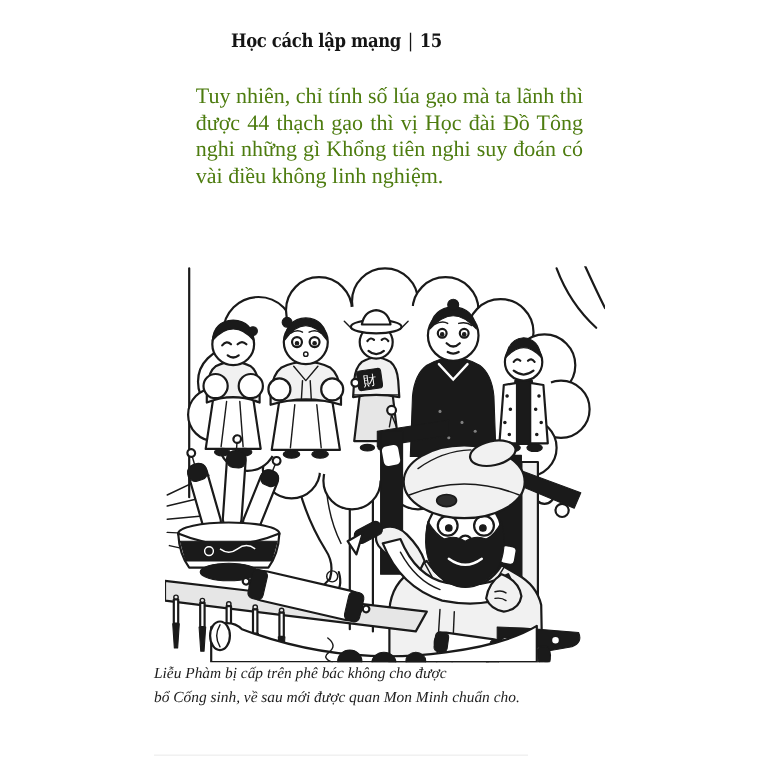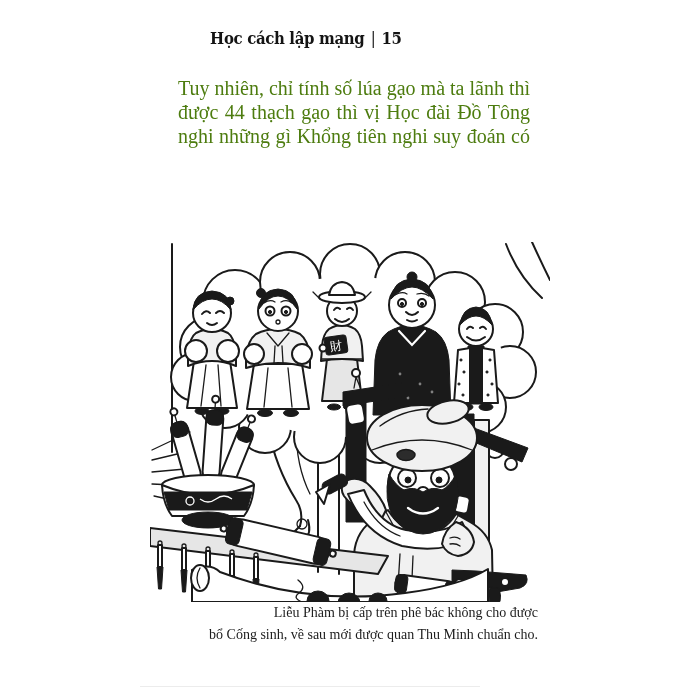--- a/index.html
+++ b/index.html
@@ -11,22 +11,22 @@
        transform:scaleX(0.88);transform-origin:100% 50%;letter-spacing:-0.4px;color:#141414;}
   .hdr .sep{padding:0 7px;font-weight:normal;}
   
   .article{position:absolute;left:178px;top:76px;width:352px;font-size:20px;line-height:24px;color:#4d7c0f;}
   .article .line{text-align:justify;text-align-last:justify;white-space:normal;height:24px;overflow:hidden;}
   .article .line.last{text-align:left;text-align-last:left;}
   
   .figure{position:absolute;left:150px;top:242px;width:400px;height:360px;}
   .figure svg{display:block;width:400px;height:360px;}
   
-  .caption{position:absolute;left:140px;top:602px;width:398px;text-align:right;
-           font-size:14px;line-height:22px;color:#1c1c1c;}
+  .caption{position:absolute;left:140px;top:602px;width:398px;text-align:left;
+           font-style:italic;font-size:14px;line-height:22px;color:#1c1c1c;}
   
   .scanline{position:absolute;left:140px;top:686px;width:340px;height:1px;background:#ececec;}
   
   .s{stroke:#1a1a1a;stroke-width:2;fill:none;stroke-linecap:round;stroke-linejoin:round;}
   .thin{stroke-width:1.3;}
   .sw{fill:#ffffff;stroke:#1a1a1a;stroke-width:2;stroke-linejoin:round;}
   .sg{fill:#f1f1f1;stroke:#1a1a1a;stroke-width:2;stroke-linejoin:round;}
   .sg2{fill:#e6e6e6;stroke:#1a1a1a;stroke-width:2;stroke-linejoin:round;}
   .bk{fill:#1a1a1a;stroke:#1a1a1a;stroke-width:1;stroke-linejoin:round;}
   .wl{stroke:#ffffff;stroke-width:2.2;fill:none;stroke-linecap:round;}
@@ -37,20 +37,21 @@
 <div class="page">
 
   <div class="hdr">
     <span>Học cách lập mạng</span><span class="sep">|</span><span>15</span>
   </div>
 
   <div class="article">
     <div class="line">Tuy nhiên, chỉ tính số lúa gạo mà ta lãnh thì theo</div>
     <div class="line">được 44 thạch gạo thì vị Học đài Đồ Tông sư đã</div>
     <div class="line">nghi những gì Khổng tiên nghi suy đoán có thể có</div>
+    <div class="line last">vài điều không linh nghiệm.</div>
   </div>
 
   <div class="figure">
     <svg viewBox="0 0 400 360">
 
       <g>
         <path class="s" d="M22,2 L22,210"></path>
         <path class="s" d="M168,150 L168,330 M189,150 L189,332"></path>
         <path class="s" d="M356,2 Q368,34 392,56"></path>
         <path class="s" d="M382,0 Q392,22 400,38"></path>
@@ -306,17 +307,17 @@
         <path class="s thin" d="M50,326 Q44,336 50,346 M148,338 q9,7 1,13 q-7,5 3,9"></path>
         <ellipse class="bk" cx="168" cy="359" rx="11" ry="10"></ellipse>
         <ellipse class="bk" cx="199" cy="361" rx="11" ry="10"></ellipse>
         <ellipse class="bk" cx="228" cy="359" rx="9" ry="8"></ellipse>
       </g>
     </svg>
   </div>
 
   <div class="caption">
     <div>Liễu Phàm bị cấp trên phê bác không cho được</div>
-    <div>bổ Cống sinh, về sau mới được quan Thu Minh chuẩn cho.</div>
+    <div>bổ Cống sinh, về sau mới được quan Mon Minh chuẩn cho.</div>
   </div>
 
   <div class="scanline"></div>
 </div>
 
 </body></html>

